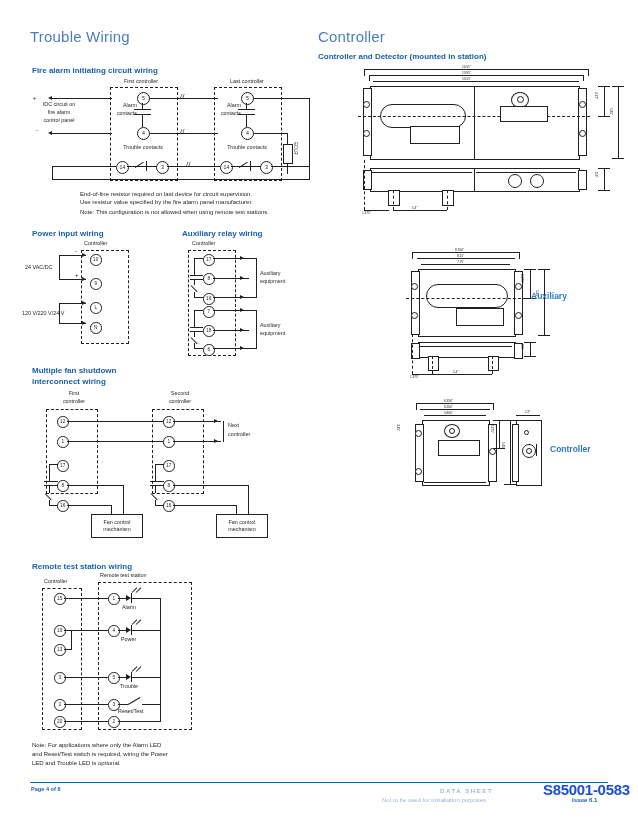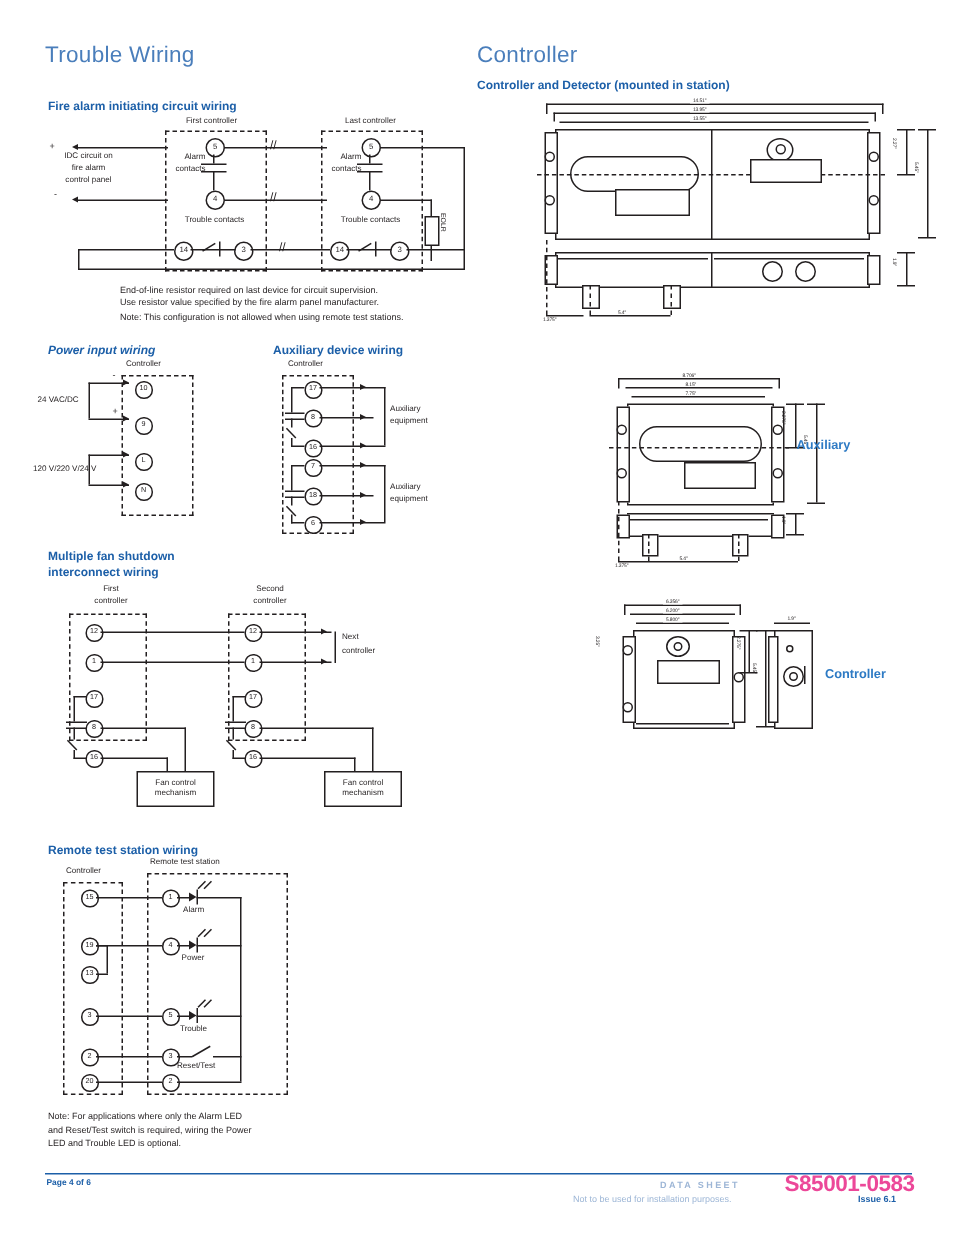--- a/index.html
+++ b/index.html
@@ -58,21 +58,21 @@
   }
 
   
   .brk{position:absolute;font-size:8px;color:#231f20;line-height:1;}
 
   
   .footer-rule{position:absolute;background:#1c5fa8;}
   .foot-page{font-size:5.6px;color:#1c5fa8;font-weight:bold;}
   .foot-ds{font-size:6px;color:#9db6d6;letter-spacing:1.6px;font-weight:bold;}
   .foot-note{font-size:6px;color:#9db6d6;}
-  .foot-num{font-size:15px;color:#ec4899;font-weight:bold;letter-spacing:-.3px;}
+  .foot-num{font-size:15px;color:#1d4ed8;font-weight:bold;letter-spacing:-.3px;margin-left:20px;}
   .foot-iss{font-size:6px;color:#1c5fa8;font-weight:bold;}
 
   
   .outl{position:absolute;border:1.2px solid #231f20;background:#fff;}
   .outl-thin{position:absolute;border:0.8px solid #231f20;background:#fff;}
   .cl{position:absolute;border-top:0.6px dashed #231f20;}
   .clv{position:absolute;border-left:0.6px dashed #231f20;}
   .oval{position:absolute;border:1px solid #231f20;border-radius:14px;background:#fff;}
   .circ{position:absolute;border:1px solid #231f20;border-radius:50%;background:#fff;}
   .lbl-plate{position:absolute;border:0.7px solid #231f20;background:#fff;}
@@ -165,21 +165,21 @@
 
     <div class="brk" style="left:158px;top:15px;">//</div>
     <div class="brk" style="left:158px;top:50px;">//</div>
     <div class="brk" style="left:164px;top:83px;">//</div>
   </div>
 
   <div class="abs t6" style="left:80px;top:190px;">End-of-line resistor required on last device for circuit supervision.</div>
   <div class="abs t6" style="left:80px;top:198px;">Use resistor value specified by the fire alarm panel manufacturer.</div>
   <div class="abs t6" style="left:80px;top:208px;">Note:  This configuration is not allowed when using remote test stations.</div>
 
-  <div class="abs sub-title" style="left:32px;top:229px;font-style:italic;">Power input wiring</div>
+  <div class="abs sub-title" style="left:32px;top:229px;">Power input wiring</div>
 
   <div class="abs" style="left:22px;top:240px;width:140px;height:110px;">
     <div class="abs t" style="left:62px;top:0px;">Controller</div>
     <div class="dash-box" style="left:59px;top:10px;width:46px;height:92px;"></div>
 
     <div class="term sm" style="left:68px;top:14px;">10</div>
     <div class="term sm" style="left:68px;top:38px;">9</div>
     <div class="term sm" style="left:68px;top:62px;">L</div>
     <div class="term sm" style="left:68px;top:82px;">N</div>
 
@@ -193,21 +193,21 @@
     <div class="abs t" style="left:3px;top:24px;">24 VAC/DC</div>
 
     <div class="ln hl" style="left:37px;top:63px;width:27px;"></div>
     <div class="ln vl" style="left:37px;top:63px;height:20px;"></div>
     <div class="ln hl" style="left:37px;top:83px;width:27px;"></div>
     <div class="arr" style="left:60px;top:61px;"></div>
     <div class="arr" style="left:60px;top:81px;"></div>
     <div class="abs t" style="left:0px;top:70px;">120 V/220 V/24 V</div>
   </div>
 
-  <div class="abs sub-title" style="left:182px;top:229px;">Auxiliary device wiring</div>
+  <div class="abs sub-title" style="left:182px;top:229px;">Auxiliary relay wiring</div>
 
   <div class="abs" style="left:182px;top:240px;width:130px;height:120px;">
     <div class="abs t" style="left:10px;top:0px;">Controller</div>
     <div class="dash-box" style="left:6px;top:10px;width:46px;height:104px;"></div>
 
     <div class="term sm" style="left:21px;top:14px;">17</div>
     <div class="term sm" style="left:21px;top:33px;">8</div>
     <div class="term sm" style="left:21px;top:53px;">16</div>
     <div class="ln vl" style="left:12px;top:18px;height:6px;"></div>
     <div class="ln hl" style="left:12px;top:18px;width:9px;"></div>

